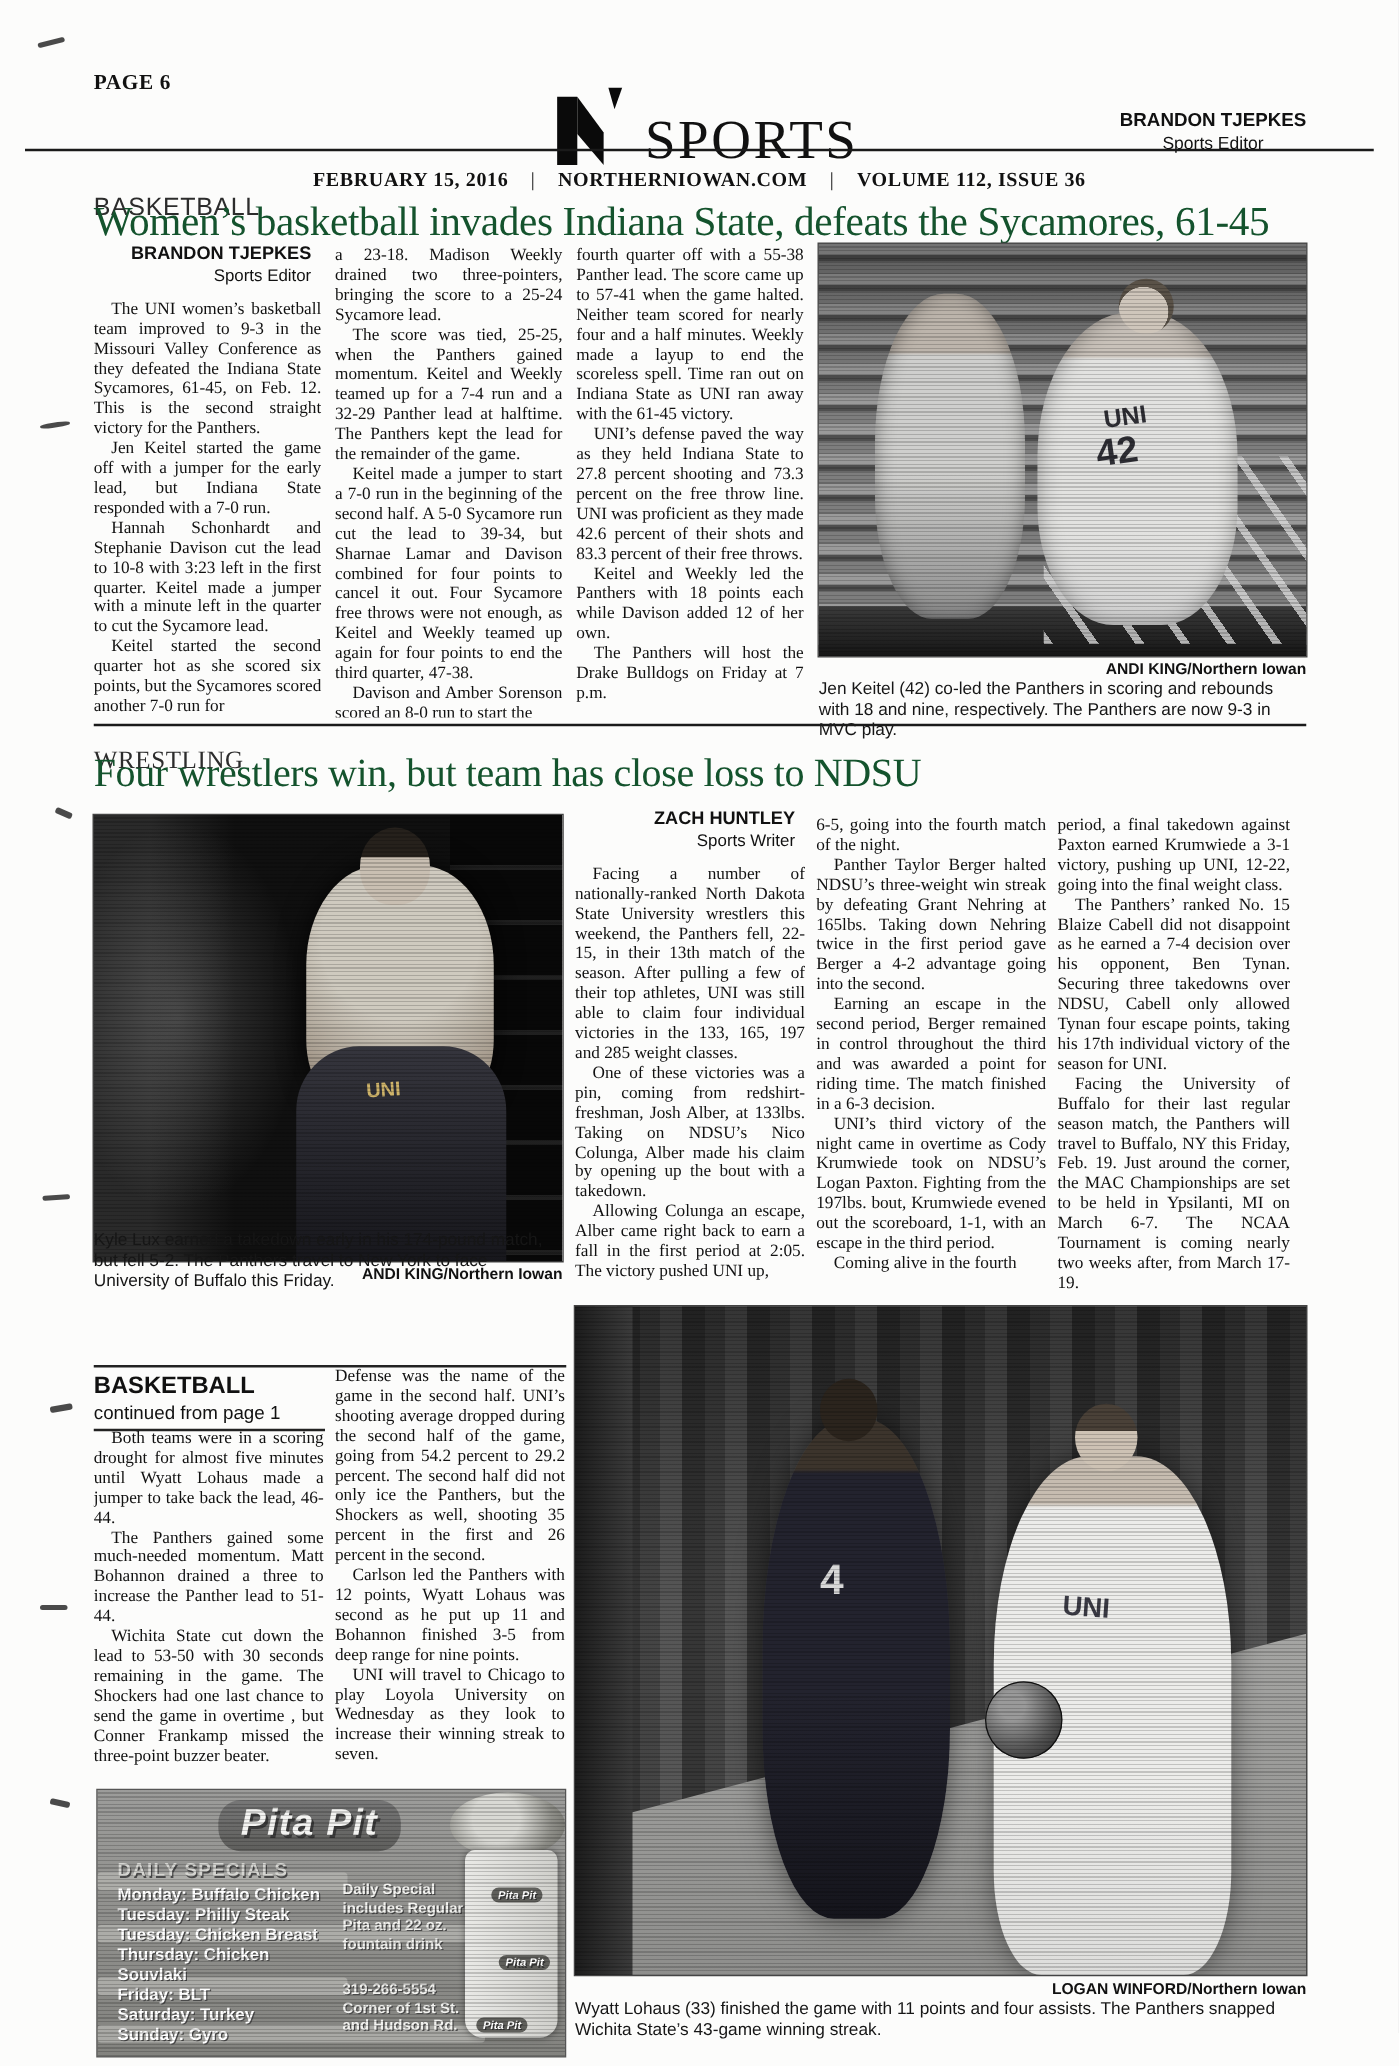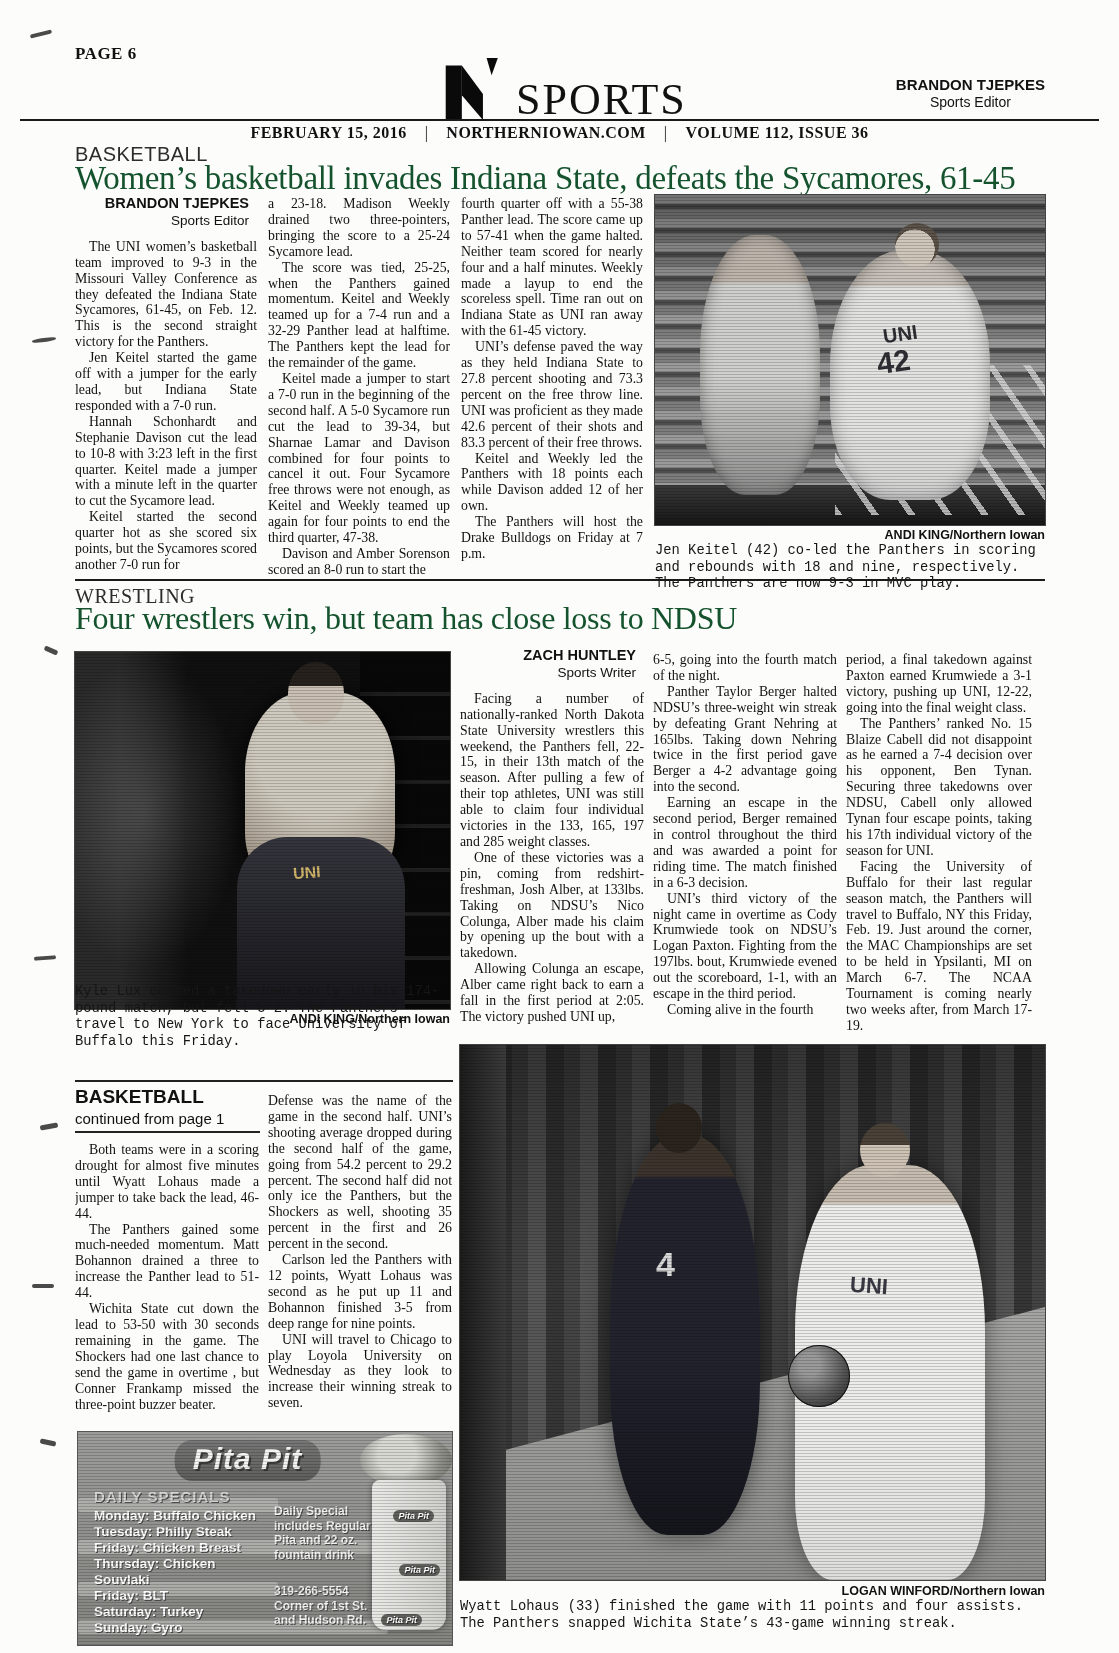--- a/index.html
+++ b/index.html
@@ -2,21 +2,21 @@
 <html><head>
 <meta charset="utf-8">
 <style>
   html,body{margin:0;padding:0;background:#e8e8e6;}
   #page{
     position:relative;width:1119px;height:1653px;margin:0 auto;
     background:#fcfcfb;color:#111;overflow:hidden;
     font-family:"Liberation Serif","DejaVu Serif",serif;
   }
   .sans{font-family:"Liberation Sans","DejaVu Sans",sans-serif;}
-  .abs{position:absolute;}
+  .abs{position:absolute;margin-top:12px;}
 
   
   .page-label{left:75px;top:44px;font-weight:bold;font-size:17px;letter-spacing:.5px;}
   .masthead{left:440px;top:58px;width:280px;display:flex;align-items:flex-end;}
   .n-logo{width:66px;height:62px;margin-right:10px;}
   .masthead-title{font-size:44px;line-height:.9;letter-spacing:2px;}
   .editor-block{right:74px;top:76px;text-align:center;}
   .editor-name{font-weight:bold;font-size:15px;}
   .editor-title{font-size:14px;margin-top:1px;}
   .rule{position:absolute;background:#1a1a1a;}
@@ -36,21 +36,21 @@
   .byline{text-align:right;padding-right:8px;margin-bottom:10px;font-family:"Liberation Sans","DejaVu Sans",sans-serif;}
   .byline .bname{font-weight:bold;font-size:14.5px;display:block;}
   .byline .btitle{font-size:13.5px;display:block;margin-top:1px;}
 
   
   .photo{position:absolute;overflow:hidden;background:#888;box-shadow:0 0 0 1px #444;}
   .halftone{position:absolute;inset:0;pointer-events:none;opacity:.18;
     background:repeating-linear-gradient(0deg,#000 0 1px,transparent 1px 3px);}
   .credit{position:absolute;text-align:right;font-family:"Liberation Sans","DejaVu Sans",sans-serif;
     font-weight:bold;font-size:12.5px;color:#111;}
-  .caption{position:absolute;font-family:Liberation Mono, monospace;
+  .caption{position:absolute;font-family:Liberation Sans, sans-serif;
     font-size:13.8px;line-height:16.5px;color:#161616;}
 
   
   .ph1{left:655px;top:195px;width:390px;height:330px;
     background:
       linear-gradient(180deg,rgba(0,0,0,.25),rgba(0,0,0,0) 40%),
       repeating-linear-gradient(180deg,#9a9a9a 0 9px,#4f4f4f 9px 14px,#7d7d7d 14px 24px);}
   .ph1 .court{position:absolute;left:0;bottom:0;width:100%;height:40px;
     background:linear-gradient(180deg,#3a3a3a,#161616);}
   .ph1 .rail{position:absolute;right:-30px;bottom:10px;width:240px;height:150px;
@@ -296,21 +296,21 @@
     <div class="stripe" style="left:0;top:66px;width:200px;"></div>
     <div class="stripe" style="left:0;top:108px;width:310px;"></div>
     <div class="stripe" style="left:0;top:150px;width:200px;"></div>
     <div class="stripe" style="left:0;top:188px;width:310px;"></div>
 
     <div class="logo">Pita Pit</div>
     <div class="specials-title">DAILY SPECIALS</div>
     <div class="specials">
         <p class="para">Monday: Buffalo Chicken</p>
         <p class="para">Tuesday: Philly Steak</p>
-        <p class="para">Friday: Chicken Breast</p>
+        <p class="para">Tuesday: Chicken Breast</p>
         <p class="para">Thursday: Chicken Souvlaki</p>
         <p class="para">Friday: BLT</p>
         <p class="para">Saturday: Turkey</p>
         <p class="para">Sunday: Gyro</p>
       </div>
 
     <div class="midbox">
       <div>Daily Special includes Regular Pita and 22 oz. fountain drink</div>
       <div class="phone-block">
         <div>319-266-5554</div>

